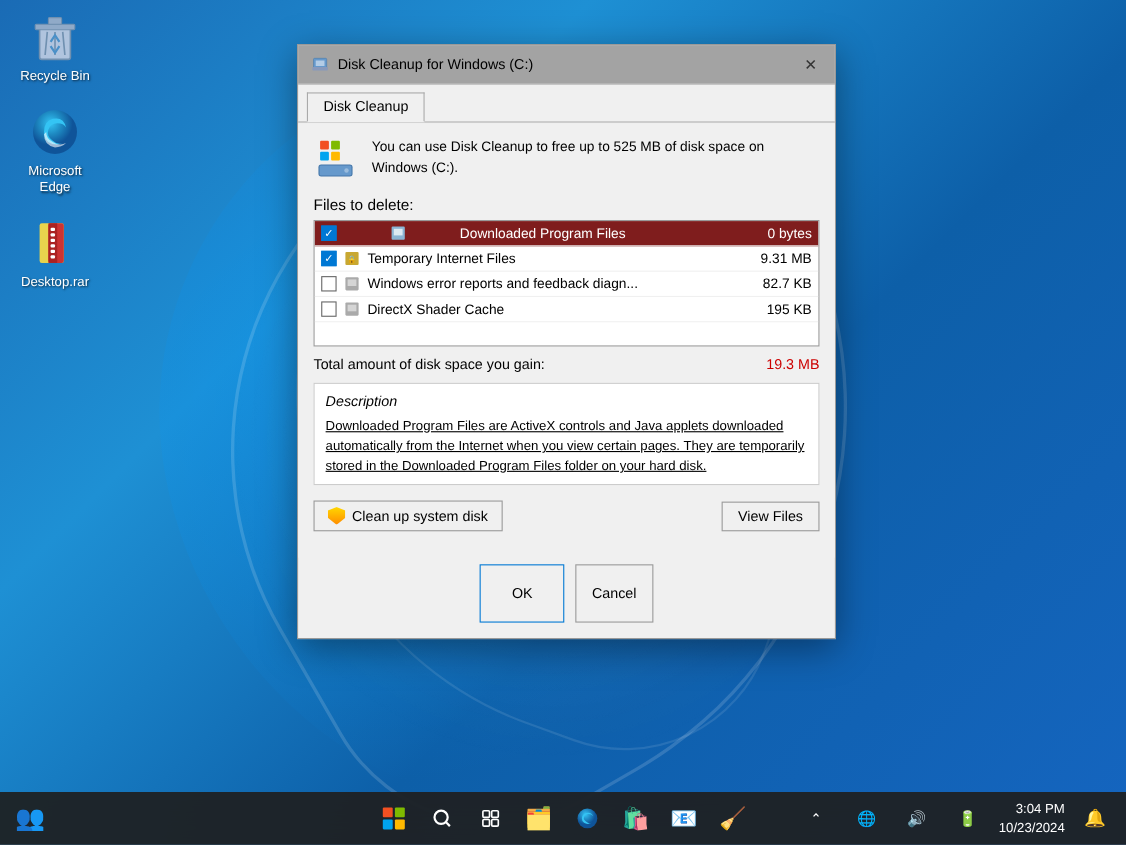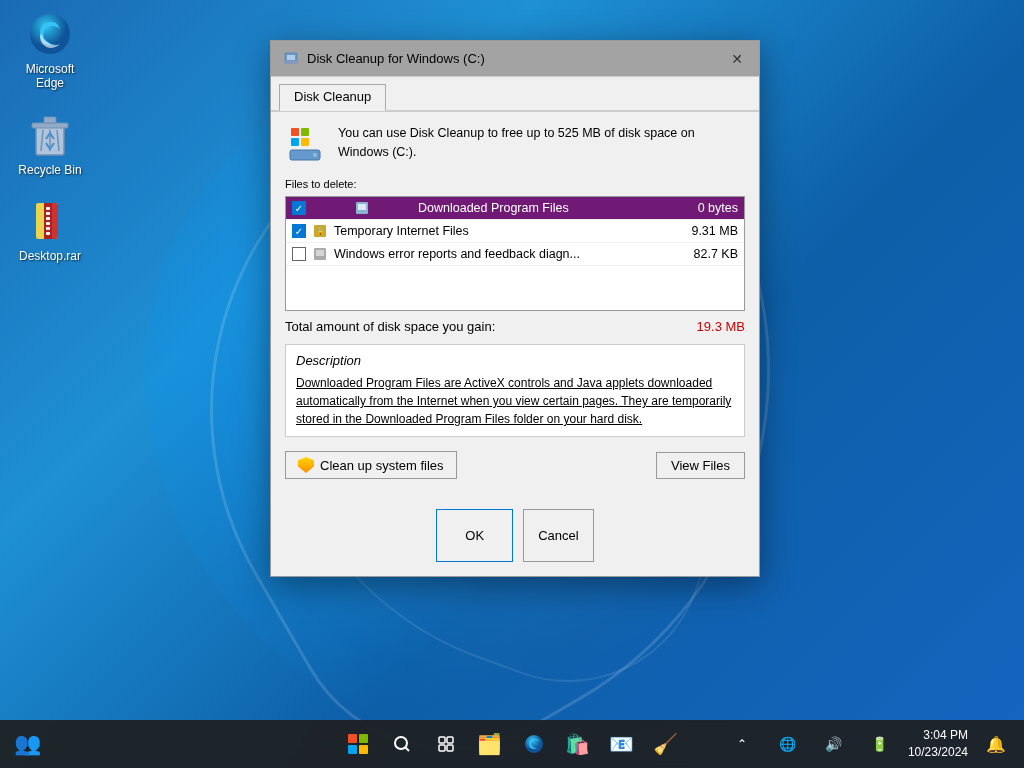--- a/index.html
+++ b/index.html
@@ -223,40 +223,40 @@
       justify-content: center;
     }
     .info-text {
       font-size: 12.5px;
       color: #000;
       line-height: 1.5;
     }
 
     
     .section-label {
-      font-size: 11px;
+      font-size: 14px;
       margin-bottom: 6px;
       color: #000;
     }
     .file-list {
       border: 1px solid #999;
       background: white;
       height: 115px;
       overflow-y: auto;
     }
     .file-item {
       display: flex;
       align-items: center;
       padding: 3px 6px;
       border-bottom: 1px solid #f0f0f0;
       cursor: pointer;
       gap: 6px;
     }
     .file-item.selected {
-      background: #701a75;
+      background: #7f1d1d;
       color: white;
       gap: 48px;
     }
     .file-checkbox {
       width: 14px;
       height: 14px;
       border: 1px solid #666;
       background: white;
       display: flex;
       align-items: center;
@@ -408,20 +408,37 @@
 </head>
 <body>
 
 <div class="desktop">
 
   <div class="swirl swirl3"></div>
   <div class="swirl swirl1"></div>
   <div class="swirl swirl2"></div>
 
   <div class="desktop-icons">
+
+    <div class="desktop-icon">
+      <div class="icon-img">
+        <svg width="48" height="48" viewBox="0 0 48 48">
+          <rect x="10" y="14" width="28" height="30" rx="2" fill="#b0c4de" stroke="#7090b0" stroke-width="1.5"></rect>
+          <rect x="6" y="12" width="36" height="5" rx="1" fill="#90aac8" stroke="#7090b0" stroke-width="1"></rect>
+          <rect x="18" y="6" width="12" height="6" rx="1" fill="#90aac8" stroke="#7090b0" stroke-width="1"></rect>
+          <line x1="17" y1="19" x2="15" y2="40" stroke="#7090b0" stroke-width="1.5"></line>
+          <line x1="24" y1="19" x2="24" y2="40" stroke="#7090b0" stroke-width="1.5"></line>
+          <line x1="31" y1="19" x2="33" y2="40" stroke="#7090b0" stroke-width="1.5"></line>
+
+          <path d="M20 28 L24 22 L28 28" fill="none" stroke="#4a90c8" stroke-width="2"></path>
+          <path d="M28 32 L24 38 L20 32" fill="none" stroke="#4a90c8" stroke-width="2"></path>
+        </svg>
+      </div>
+      <div class="icon-label">Recycle Bin</div>
+    </div>
 
     <div class="desktop-icon">
       <div class="icon-img">
         <svg width="48" height="48" viewBox="0 0 48 48">
           <circle cx="24" cy="24" r="20" fill="url(#edgeGrad)"></circle>
           <defs>
             <radialGradient id="edgeGrad" cx="40%" cy="30%">
               <stop offset="0%" stop-color="#34c4f4"></stop>
               <stop offset="50%" stop-color="#1e8bc3"></stop>
               <stop offset="100%" stop-color="#0f5499"></stop>
@@ -430,37 +447,20 @@
           <path d="M34 20 Q32 10 22 12 Q14 14 14 24 Q14 30 18 33 Q24 37 32 34 Q26 36 22 32 Q16 28 18 22 Q20 16 26 16 Q32 16 34 20Z" fill="#34c4f4"></path>
           <path d="M14 26 Q14 36 24 38 Q30 38 34 34 Q28 37 22 33 Q16 30 16 24Z" fill="white" opacity="0.6"></path>
         </svg>
       </div>
       <div class="icon-label">Microsoft Edge</div>
     </div>
 
     <div class="desktop-icon">
       <div class="icon-img">
         <svg width="48" height="48" viewBox="0 0 48 48">
-          <rect x="10" y="14" width="28" height="30" rx="2" fill="#b0c4de" stroke="#7090b0" stroke-width="1.5"></rect>
-          <rect x="6" y="12" width="36" height="5" rx="1" fill="#90aac8" stroke="#7090b0" stroke-width="1"></rect>
-          <rect x="18" y="6" width="12" height="6" rx="1" fill="#90aac8" stroke="#7090b0" stroke-width="1"></rect>
-          <line x1="17" y1="19" x2="15" y2="40" stroke="#7090b0" stroke-width="1.5"></line>
-          <line x1="24" y1="19" x2="24" y2="40" stroke="#7090b0" stroke-width="1.5"></line>
-          <line x1="31" y1="19" x2="33" y2="40" stroke="#7090b0" stroke-width="1.5"></line>
-
-          <path d="M20 28 L24 22 L28 28" fill="none" stroke="#4a90c8" stroke-width="2"></path>
-          <path d="M28 32 L24 38 L20 32" fill="none" stroke="#4a90c8" stroke-width="2"></path>
-        </svg>
-      </div>
-      <div class="icon-label">Recycle Bin</div>
-    </div>
-
-    <div class="desktop-icon">
-      <div class="icon-img">
-        <svg width="48" height="48" viewBox="0 0 48 48">
           <rect x="10" y="6" width="22" height="36" rx="2" fill="#e8d44d"></rect>
           <rect x="18" y="6" width="14" height="36" rx="2" fill="#cc3333"></rect>
           <rect x="18" y="6" width="8" height="36" fill="#aa2222"></rect>
 
           <rect x="20" y="10" width="4" height="3" rx="1" fill="white"></rect>
           <rect x="20" y="15" width="4" height="3" rx="1" fill="white"></rect>
           <rect x="20" y="20" width="4" height="3" rx="1" fill="white"></rect>
           <rect x="20" y="25" width="4" height="3" rx="1" fill="white"></rect>
           <rect x="20" y="30" width="4" height="3" rx="1" fill="white"></rect>
           <rect x="20" y="35" width="4" height="3" rx="1" fill="white"></rect>
@@ -539,37 +539,48 @@
           <div class="file-icon-small">
             <svg width="14" height="14" viewBox="0 0 14 14">
               <rect x="1" y="1" width="12" height="12" rx="1" fill="#aaa"></rect>
               <rect x="3" y="3" width="8" height="6" fill="white" opacity="0.5"></rect>
             </svg>
           </div>
           <div class="file-name">Windows error reports and feedback diagn...</div>
           <div class="file-size">82.7 KB</div>
         </div>
 
+        <div class="file-item">
+          <div class="file-checkbox"></div>
+          <div class="file-icon-small">
+            <svg width="14" height="14" viewBox="0 0 14 14">
+              <rect x="1" y="1" width="12" height="12" rx="1" fill="#aaa"></rect>
+              <rect x="3" y="3" width="8" height="6" fill="white" opacity="0.5"></rect>
+            </svg>
+          </div>
+          <div class="file-name">DirectX Shader Cache</div>
+          <div class="file-size">195 KB</div>
+        </div>
 
       </div>
 
       <div class="total-row">
         <span class="total-label">Total amount of disk space you gain:</span>
         <span class="total-value">19.3 MB</span>
       </div>
 
       <div class="desc-section">
         <div class="desc-title">Description</div>
         <div class="desc-text">Downloaded Program Files are ActiveX controls and Java applets downloaded automatically from the Internet when you view certain pages. They are temporarily stored in the Downloaded Program Files folder on your hard disk.</div>
       </div>
 
       <div class="buttons-row">
         <button class="cleanup-btn">
           <span class="shield-icon"></span>
-          <span>Clean up system files</span>
+          <span>Clean up system disk</span>
         </button>
         <button class="view-files-btn">View Files</button>
       </div>
     </div>
 
     <div class="dialog-footer">
       <button class="ok-btn">OK</button>
       <button class="cancel-btn">Cancel</button>
     </div>
   </div>

